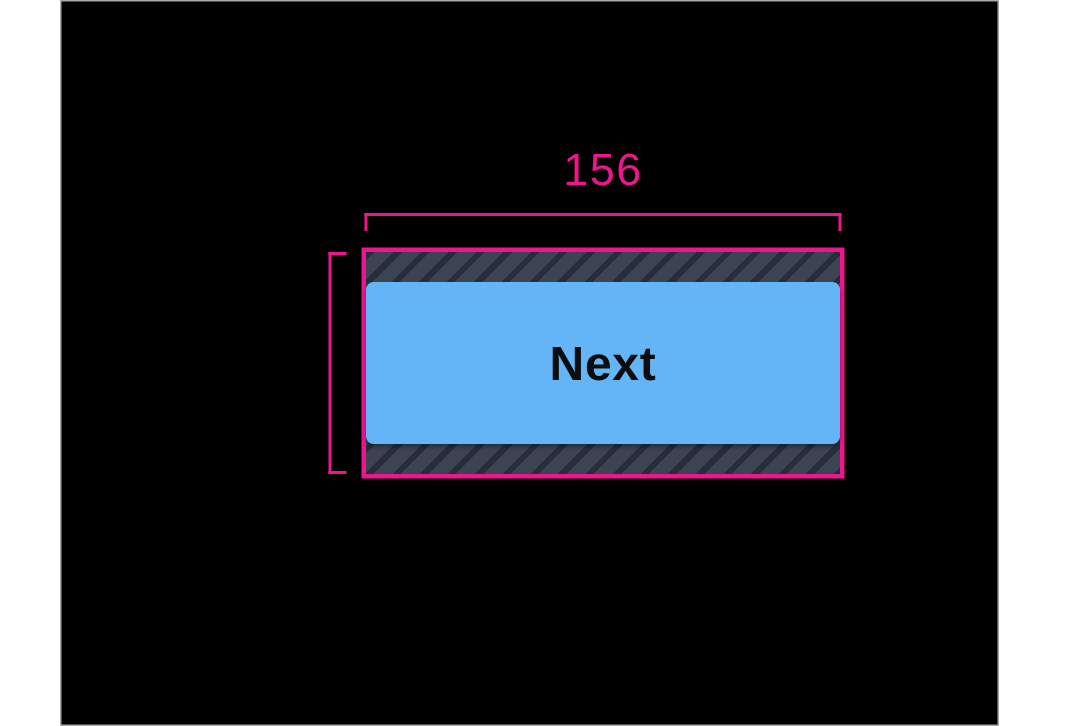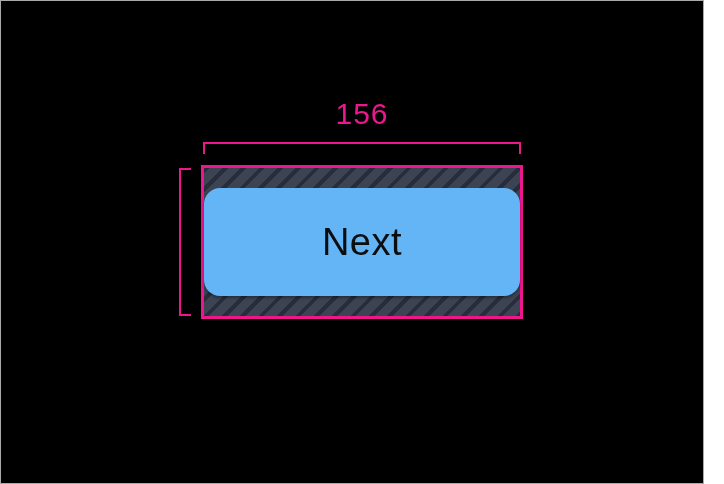--- a/index.html
+++ b/index.html
@@ -1,24 +1,25 @@
 <!DOCTYPE html>
 <html><head>
 <meta charset="utf-8">
 <style>
   html, body { margin: 0; padding: 0; background: #fff; }
   .screen {
     position: relative;
-    width: 704px;
+    width: 626px;
     height: 484px;
     box-sizing: border-box;
     background: var(--screen-bg, #000);
     border: 1px solid var(--screen-border, #a9a9a9);
     overflow: hidden;
     font-family: "Liberation Sans", sans-serif;
+    margin-left: 40px;
   }
 
   
   .dim-label {
     position: absolute;
     color: var(--accent, #ee168d);
     font-size: 30px;
     font-weight: 400;
     letter-spacing: 1px;
     display: flex;
@@ -64,29 +65,29 @@
     );
   }
 
   
   .next-button {
     position: absolute;
     left: 0; right: 0;
     top: 20px; bottom: 20px;
     background: var(--button-fill, #64b5f6);
     border: none;
-    border-radius: 16px;
+    border-radius: 5px;
     box-shadow: 0 2px 3px rgba(0,0,0,0.35);
     display: flex;
     align-items: center;
     justify-content: center;
     color: var(--button-text, #0b0d0f);
     font-family: "Liberation Sans", sans-serif;
-    font-size: 38px;
-    font-weight: 400;
+    font-size: 32px;
+    font-weight: 700;
     letter-spacing: 0.5px;
     cursor: pointer;
   }
 </style>
 </head>
 <body>
 
 <div class="screen" style="--accent: #EE168D; --screen-bg: #000000; --screen-border: #A9A9A9; --hatch-bg: #3C4454; --hatch-stripe: #272D3B; --button-fill: #64B5F6; --button-text: #0B0D0F;">
 
   <div class="dim-label width-label">156</div>

